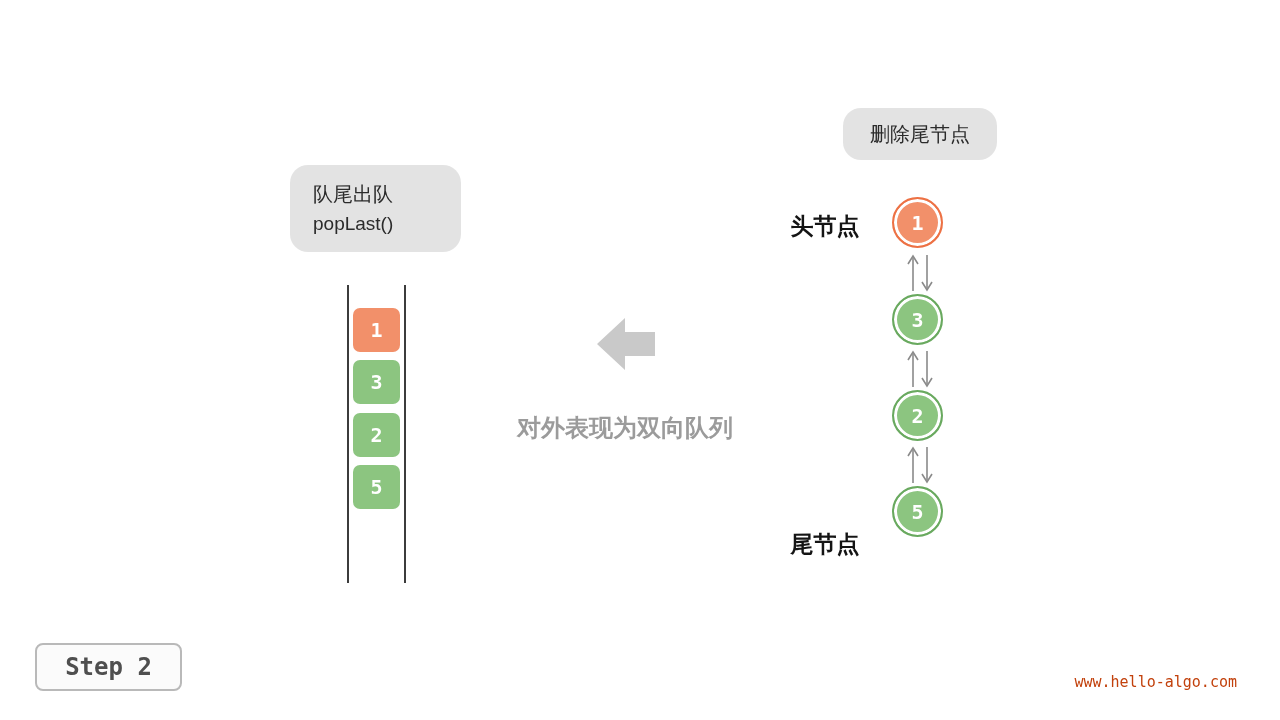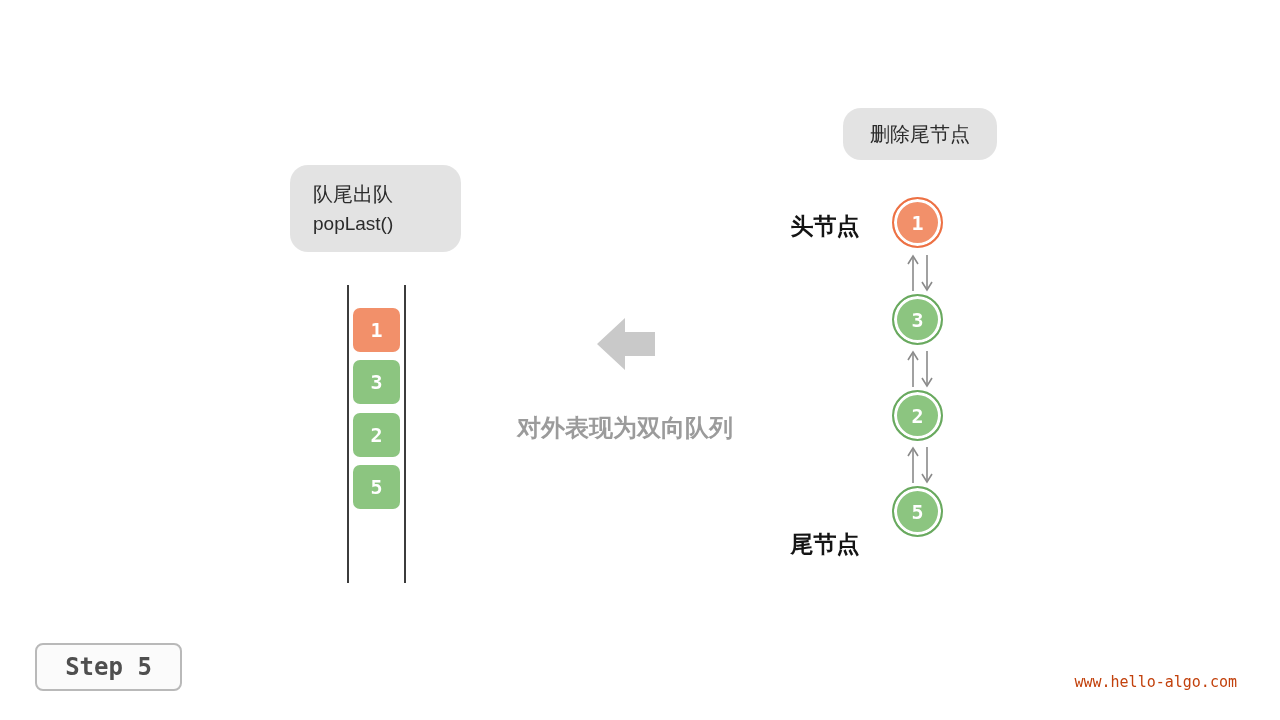--- a/index.html
+++ b/index.html
@@ -195,17 +195,17 @@
     <line x1="27" y1="2" x2="27" y2="35" stroke="#8a8a8a" stroke-width="1.6"></line>
     <polyline points="22,29 27,37 32,29" fill="none" stroke="#8a8a8a" stroke-width="1.6"></polyline>
   </svg>
   <svg class="connector" id="conn-2" width="40" height="40" viewBox="0 0 40 40">
     <line x1="13" y1="38" x2="13" y2="5" stroke="#8a8a8a" stroke-width="1.6"></line>
     <polyline points="8,11 13,3 18,11" fill="none" stroke="#8a8a8a" stroke-width="1.6"></polyline>
     <line x1="27" y1="2" x2="27" y2="35" stroke="#8a8a8a" stroke-width="1.6"></line>
     <polyline points="22,29 27,37 32,29" fill="none" stroke="#8a8a8a" stroke-width="1.6"></polyline>
   </svg>
 
-  <div id="step-box">Step 5</div>
+  <div id="step-box">Step 2</div>
 
   <div id="watermark">www.hello-algo.com</div>
 
 </div>
 
 </body></html>

